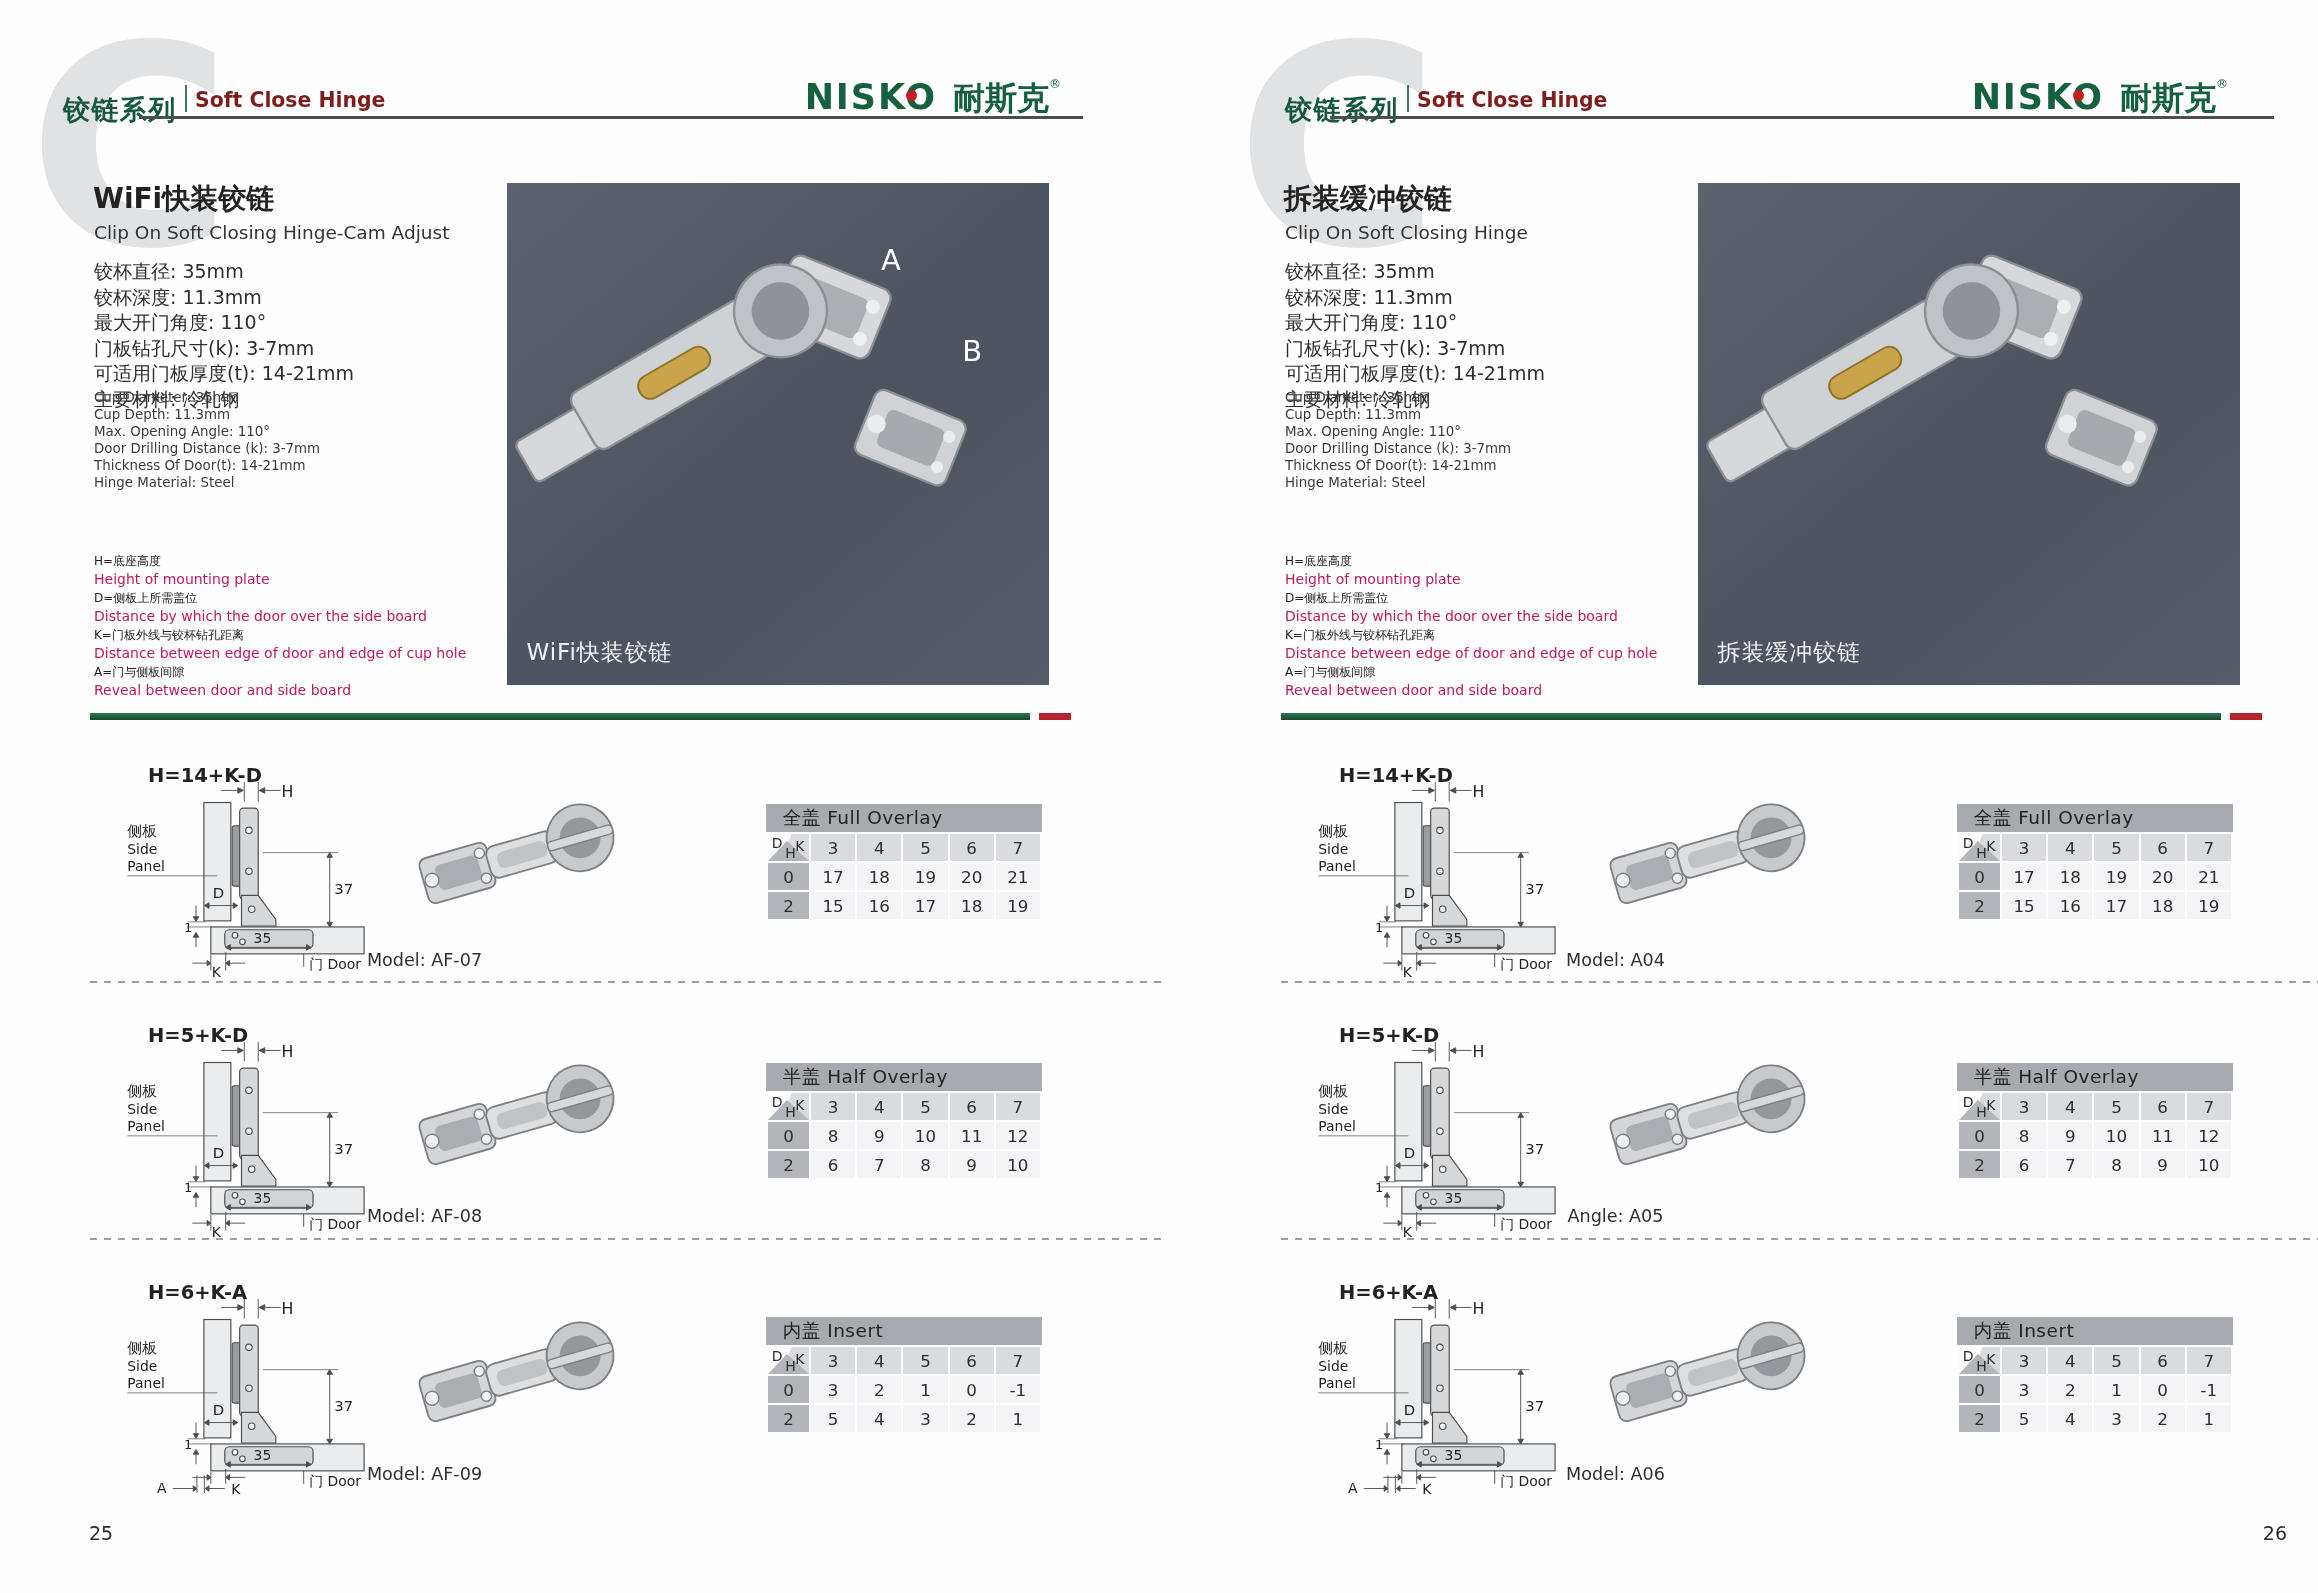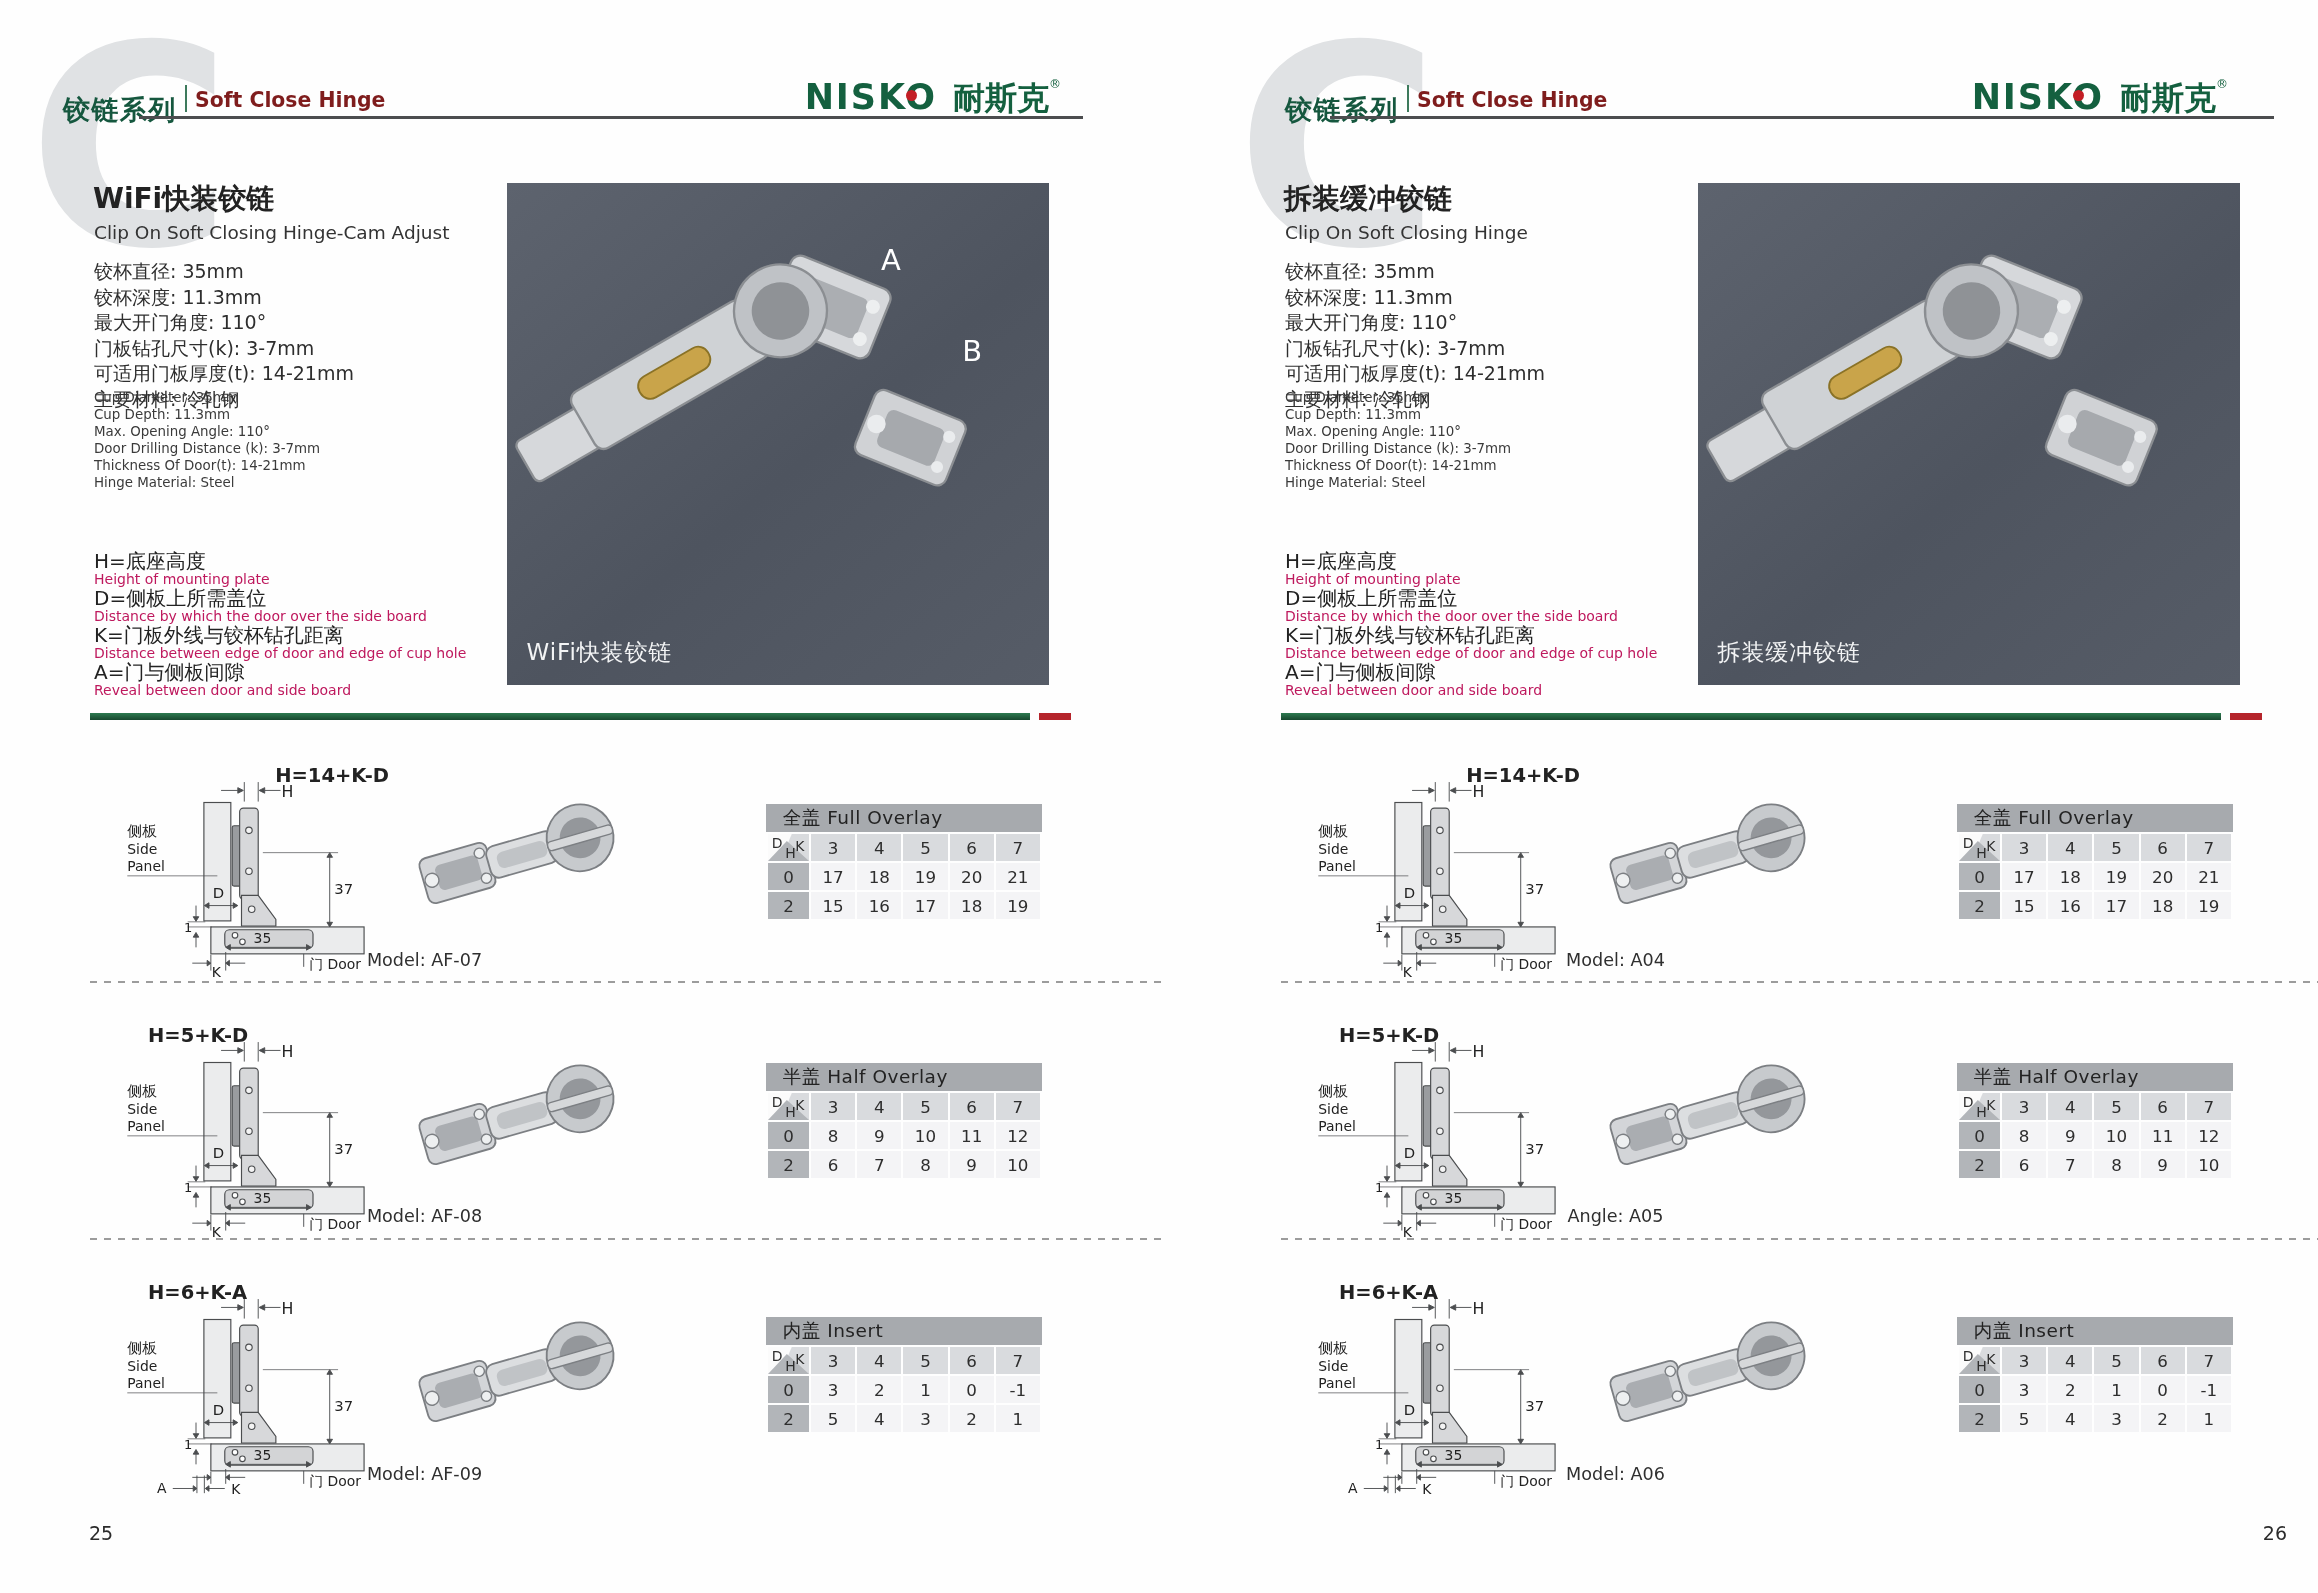--- a/index.html
+++ b/index.html
@@ -21,21 +21,21 @@
   .logo-dot{position:absolute;left:101px;top:13px;width:11px;height:11px;border-radius:50%;background:#C31E25;}
   .logo-cjk{font-size:32px;font-weight:800;color:#14603F;margin-left:16px;}
   .logo-reg{font-size:12px;color:#14603F;vertical-align:top;}
 
   
   .prod-title{left:calc(93px + var(--ox));top:180px;font-size:28px;font-weight:700;color:#222;}
   .prod-sub{left:calc(94px + var(--ox));top:222px;font-size:18.5px;color:#333;}
   .specs-cjk{left:calc(94px + var(--ox));top:259px;font-size:19px;line-height:25.5px;color:#2e2e2e;}
   .specs-en{left:calc(94px + var(--ox));top:389px;font-size:13.4px;line-height:17px;color:#3a3a3a;}
   .defs{left:calc(94px + var(--ox));top:552px;width:417px;}
-  .def-term{font-size:20px;line-height:19.5px;color:#222;}
+  .def-term{font-size:12px;line-height:19.5px;color:#222;}
   .def-desc{font-size:14px;line-height:15.3px;color:#be185d;margin-bottom:2.3px;}
 
   
   .photo{left:calc(507px + var(--ox));top:183px;width:542px;height:502px;
          background:linear-gradient(140deg,#5d636e 0%,#4e545f 55%,#565c67 100%);}
   .photo svg{position:absolute;inset:0;}
   .photo-caption{position:absolute;left:19.5px;bottom:16.7px;font-size:23px;color:#f3f4f5;letter-spacing:0.9px;}
   .photo-label{position:absolute;color:#ffffff;font-size:29px;font-weight:500;}
   .lbl-a{left:69%;top:12%;}
   .lbl-b{left:84%;top:30%;}
@@ -49,21 +49,21 @@
   .diag{left:calc(118px + var(--ox));width:260px;height:223px;}
   .diag svg{width:260px;height:223px;display:block;}
   .formula{left:calc(148px + var(--ox));width:241px;font-size:19.5px;font-weight:600;color:#222;}
   .illus{left:calc(401px + var(--ox));width:232px;height:181px;}
   .illus svg{width:232px;height:181px;display:block;}
   .model{left:calc(304px + var(--ox));width:241px;text-align:center;font-size:17.6px;color:#2f2f2f;}
   .dash{left:calc(90px + var(--ox));width:1072px;height:1.9px;
         background:repeating-linear-gradient(90deg,#9c9c9c 0 7.4px,transparent 7.4px 14px);}
 
   .r1-diag{top:756px;} .r2-diag{top:1016px;} .r3-diag{top:1273px;}
-  .r1-form{top:764px;text-align:right;} .r2-form{top:1024px;} .r3-form{top:1281px;}
+  .r1-form{top:764px;} .r2-form{top:1024px;} .r3-form{top:1281px;}
   .r1-illus{top:763px;} .r2-illus{top:1024px;} .r3-illus{top:1281px;}
   .r1-model{top:950px;} .r2-model{top:1206px;} .r3-model{top:1464px;}
   .dash1{top:981px;} .dash2{top:1238px;}
 
   
   .tbl{left:calc(766px + var(--ox));width:276px;}
   .t1{top:804px;} .t2{top:1063px;} .t3{top:1317px;}
   .tbl-title{height:28px;background:#a7aaae;color:#222;font-size:18.5px;line-height:28px;padding-left:16.7px;letter-spacing:0.5px;}
   .tbl-title .t-en{margin-left:6.5px;}
   table.grid{border-collapse:separate;border-spacing:2.8px;width:100%;table-layout:fixed;margin-top:0;}

